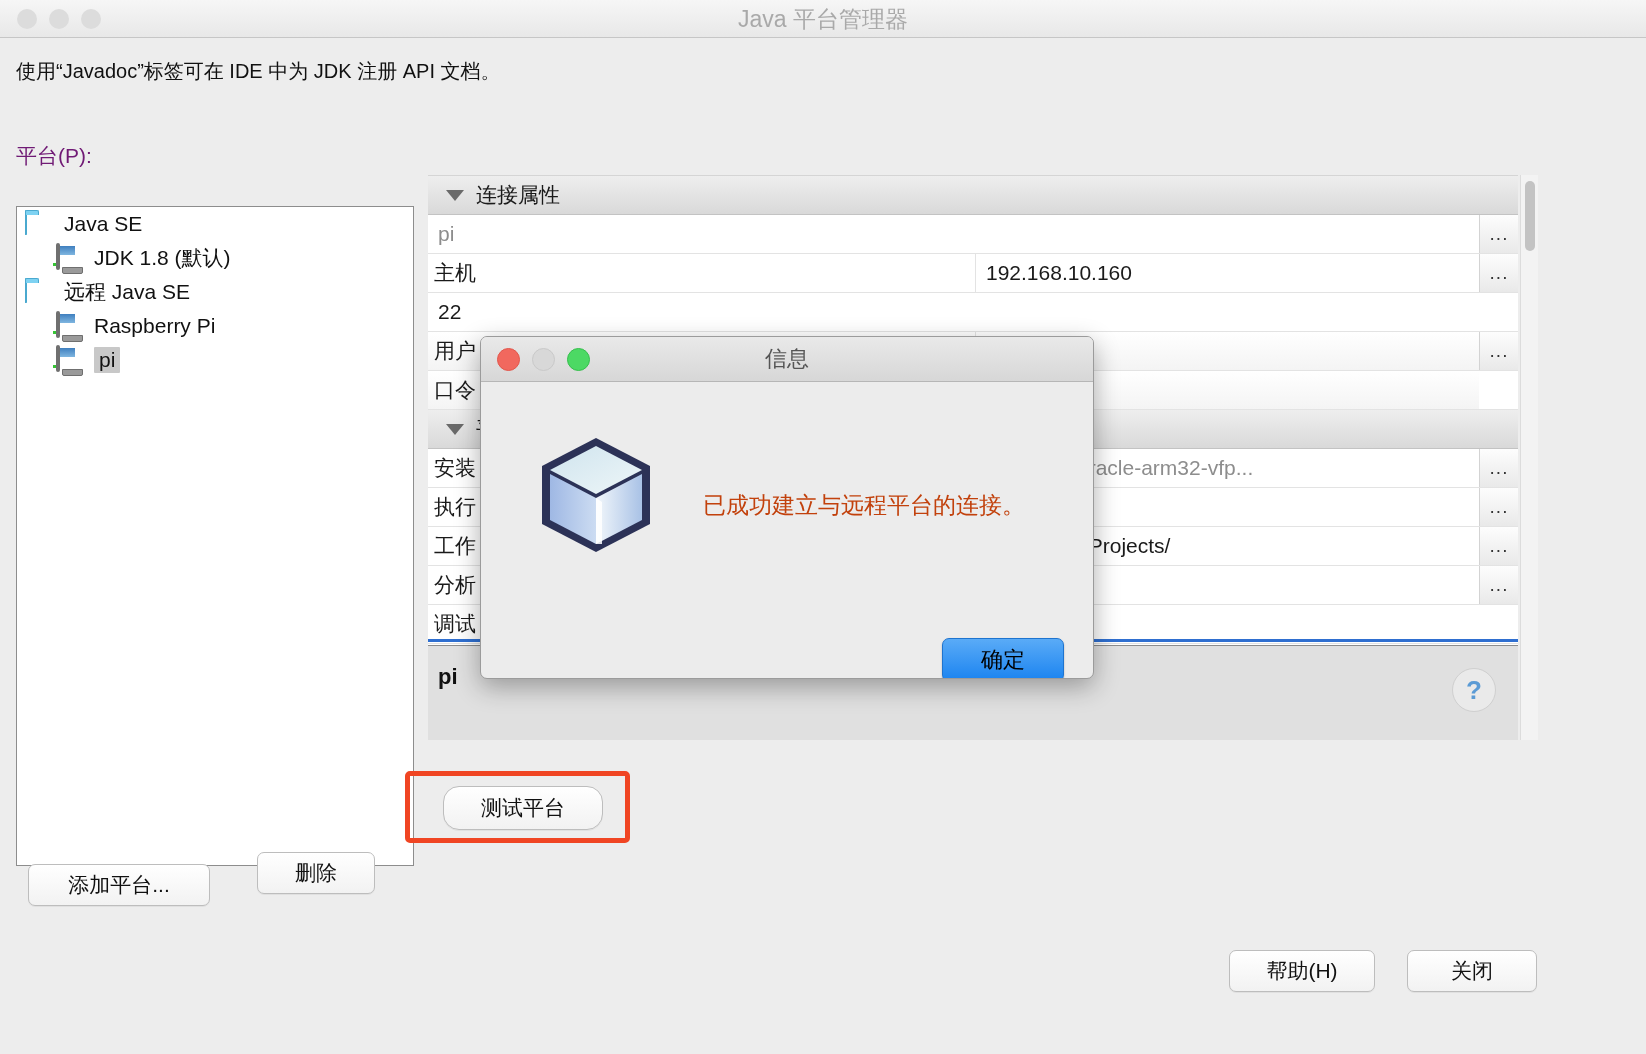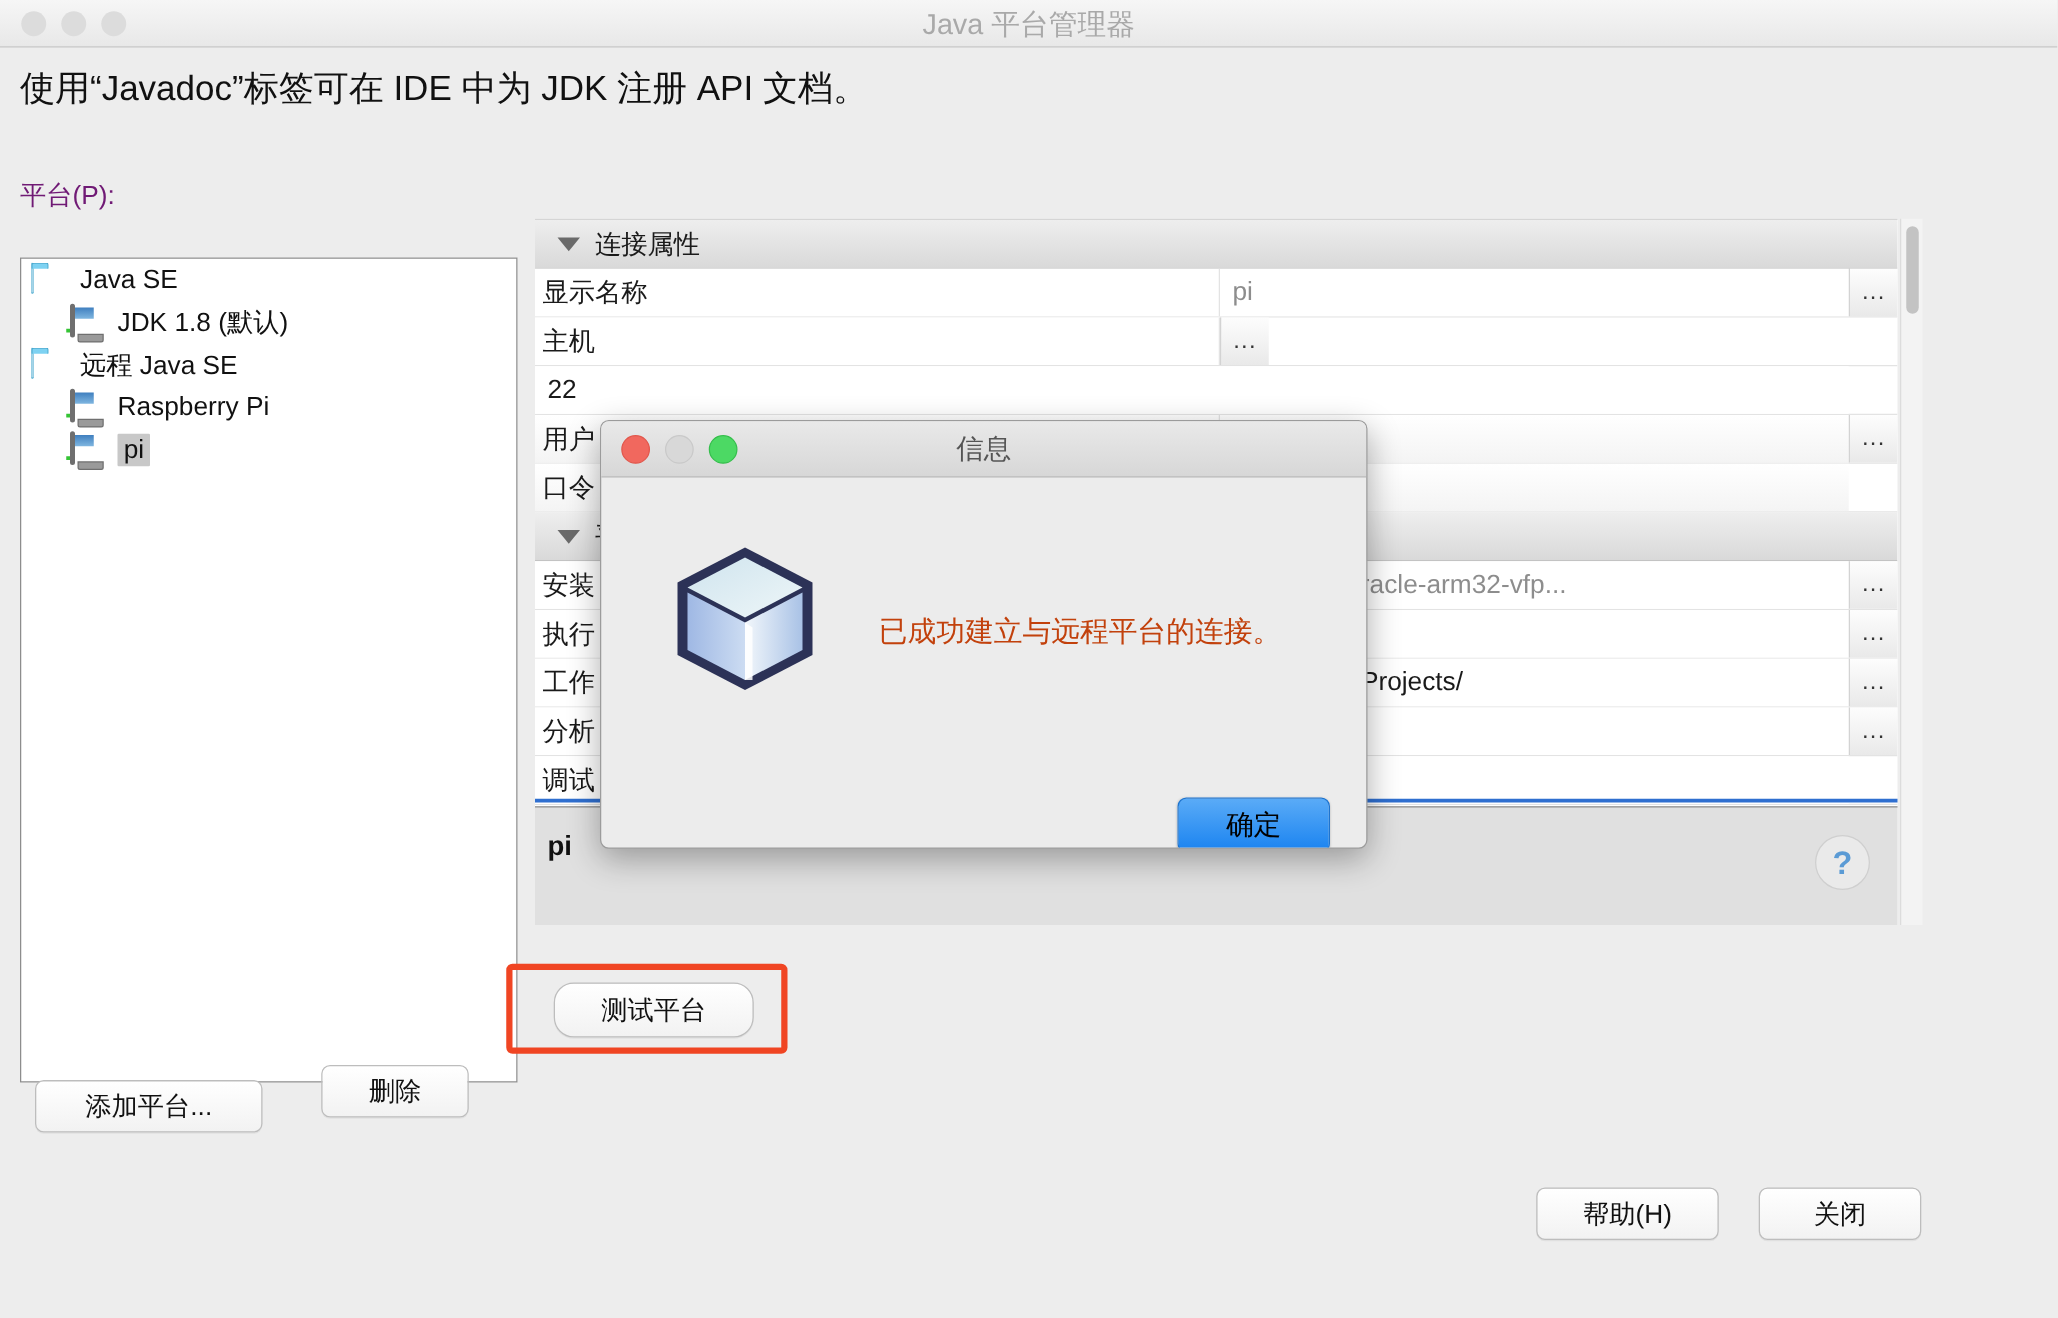--- a/index.html
+++ b/index.html
@@ -21,21 +21,21 @@
   }
   .tb-lights{position:absolute;left:17px;top:9px;display:flex;gap:12px;}
   .light{width:20px;height:20px;border-radius:50%;background:#dcdcdc;}
   .tb-title{
     position:absolute;left:0;top:0;width:1646px;height:38px;
     line-height:38px;text-align:center;font-size:23px;color:#a9a9a9;
   }
   
   .intro{
     position:absolute;left:16px;top:56px;width:1000px;
-    font-size:28px;line-height:30px;color:#111;
+    font-size:20px;line-height:30px;color:#111;
   }
   .intro div{white-space:nowrap;}
   .platform-label{
     position:absolute;left:16px;top:142px;font-size:21px;color:#701a75;
   }
   
   .tree{
     position:absolute;left:16px;top:175px;width:398px;height:660px;
     background:#fff;border:1px solid #8d8d8d;box-sizing:border-box;
     overflow:hidden;
@@ -239,27 +239,27 @@
 </div>
 
 <div class="props">
 
   <div class="section-row">
     <span class="tri"></span>
     <span>连接属性</span>
   </div>
 
   <div class="prow">
-    <div class="pname">显示名称</div>
     <div class="pval gray">pi</div>
     <div class="ellipsis-btn">...</div>
   </div>
 
   <div class="prow">
     <div class="pname">主机</div>
+    <div class="pval">192.168.10.160</div>
     <div class="ellipsis-btn">...</div>
   </div>
 
   <div class="prow">
     <div class="pval">22</div>
     <div class="ellipsis-btn" style="visibility:hidden">...</div>
   </div>
 
   <div class="prow alt">
     <div class="pname">用户</div>

